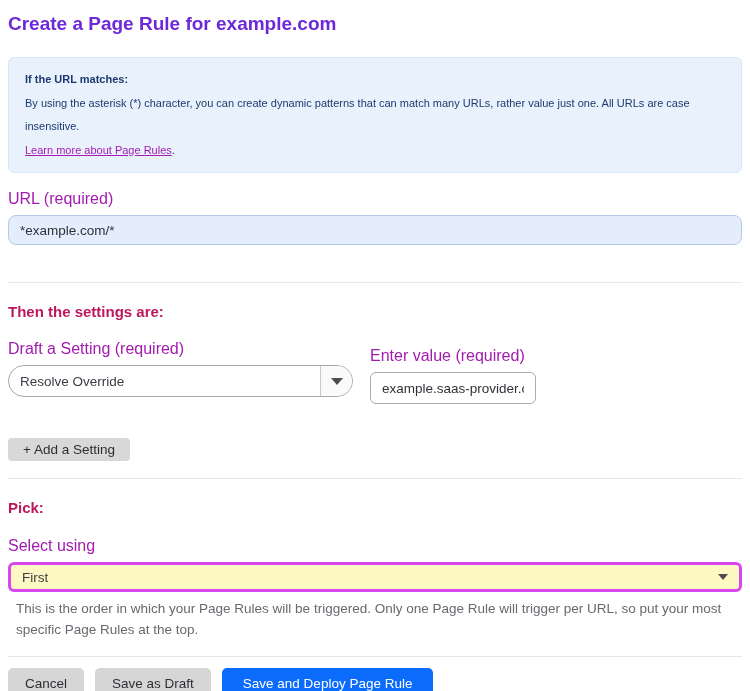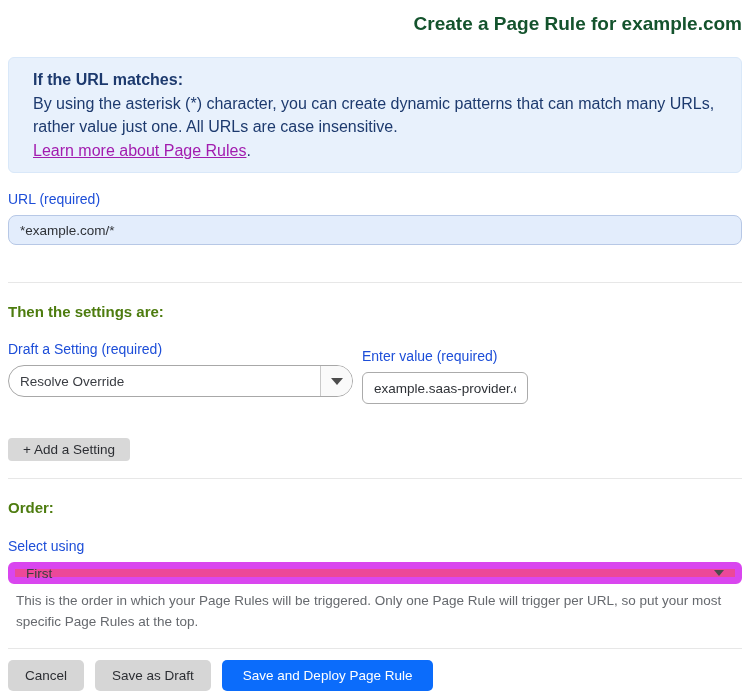--- a/index.html
+++ b/index.html
@@ -11,47 +11,46 @@
     color: #2e3138;
     overflow: hidden;
   }
   .container { padding: 0 8px; width: 750px; }
 
   h1.page-title {
     margin: 12px 0 22px;
     font-size: 19px;
     line-height: 23px;
     font-weight: 700;
-    color: #14532d;
-    text-align: right;
+    color: #6d28d9;
   }
 
   
   .info-box {
     background: #e8f1fc;
     border: 1px solid #d9e8f9;
     border-radius: 6px;
-    padding: 10px 24px;
-    font-size: 16px;
+    padding: 10px 16px;
+    font-size: 11px;
     line-height: 23.5px;
     color: #1d3a6e;
   }
   .info-box .info-heading { font-weight: 700; }
   .info-box a.learn-link {
     color: #a21caf;
     text-decoration: underline;
     cursor: pointer;
   }
 
   
   .field-label {
     display: block;
-    font-size: 14px;
+    font-size: 16px;
     line-height: 16px;
-    color: #1d4ed8;
+    color: #a21caf;
     margin-bottom: 8px;
   }
 
   .url-section { margin-top: 18px; }
   input.url-input {
     width: 100%;
     height: 30px;
     background: #e3edfc;
     border: 1px solid #b7c8e6;
     border-radius: 8px;
@@ -69,27 +68,27 @@
   }
   .divider-1 { margin-top: 37px; }
   .divider-2 { margin-top: 17px; }
   .divider-3 { margin-top: 16px; }
 
   h2.section-heading {
     margin-top: 20px;
     font-size: 15px;
     line-height: 18px;
     font-weight: 700;
-    color: #4d7c0f;
+    color: #be185d;
   }
 
   
   .settings-row { display: flex; margin-top: 20px; }
   .settings-col-setting { width: 345px; }
-  .settings-col-value { margin-left: 9px; margin-top: 7px; width: 166px; }
+  .settings-col-value { margin-left: 17px; margin-top: 7px; width: 166px; }
 
   .select-control {
     display: flex;
     align-items: stretch;
     height: 32px;
     background: #ffffff;
     border: 1px solid #a8a8a8;
     border-radius: 16px;
     cursor: pointer;
     overflow: hidden;
@@ -149,23 +148,23 @@
     border-radius: 4px;
     font-size: 13.5px;
     color: #2c2e33;
   }
   .add-setting-wrap { margin-top: 34px; }
 
   
   .order-label-wrap { margin-top: 21px; }
   .order-select {
     width: 100%;
-    height: 22px;
-    background: #ec4899;
-    border: 7px solid #d946ef;
+    height: 30px;
+    background: #fef9c3;
+    border: 3px solid #d946ef;
     border-radius: 6px;
     display: flex;
     align-items: center;
     padding: 0 11px;
     cursor: pointer;
   }
   .order-select .select-value {
     flex: 1;
     font-size: 13.5px;
     color: #3a3d43;
@@ -235,21 +234,21 @@
       <input class="value-input" type="text" value="example.saas-provider.com" style="">
     </div>
   </div>
 
   <div class="add-setting-wrap">
     <button class="gray-btn">+ Add a Setting</button>
   </div>
 
   <hr class="divider divider-2">
 
-  <h2 class="section-heading">Order:</h2>
+  <h2 class="section-heading">Pick:</h2>
 
   <div class="order-label-wrap">
     <label class="field-label">Select using</label>
     <div class="order-select">
       <div class="select-value">First</div>
       <span class="tri-down small"></span>
     </div>
   </div>
 
   <div class="order-help">This is the order in which your Page Rules will be triggered. Only one Page Rule will trigger per URL, so put your most specific Page Rules at the top.</div>

